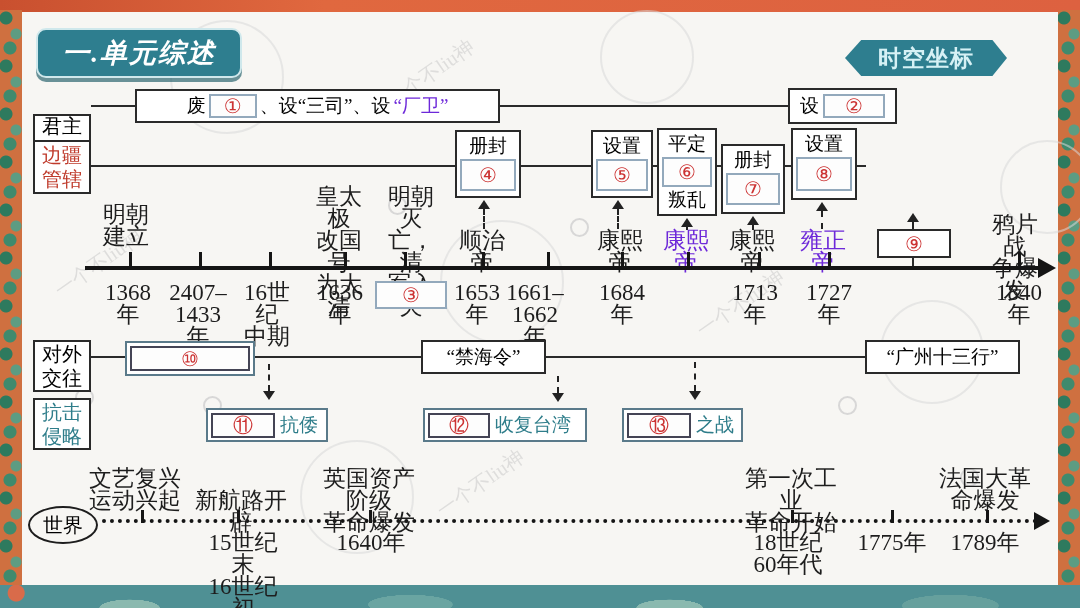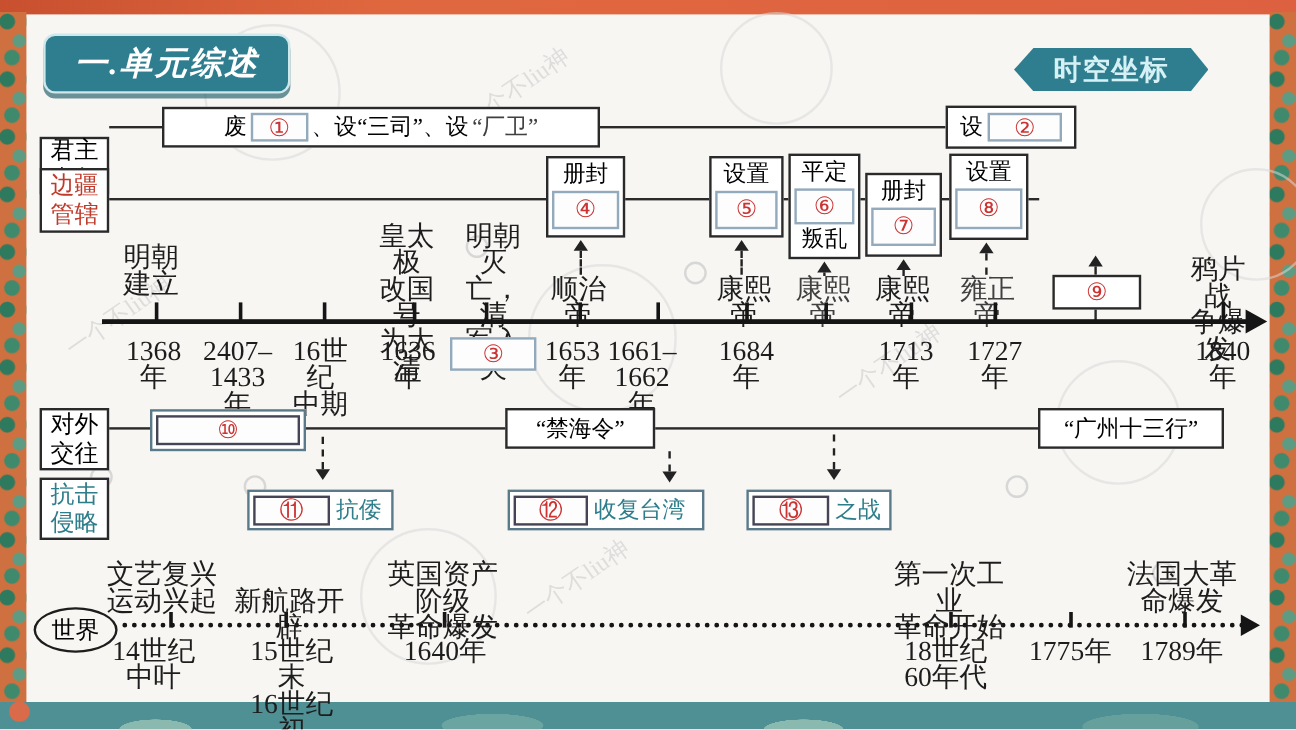--- a/index.html
+++ b/index.html
@@ -40,21 +40,21 @@
     color:#d6f1f5;font-size:23px;font-weight:bold;display:flex;align-items:center;justify-content:center;letter-spacing:1px;}
 
   
   .box{position:absolute;background:#fff;border:2px solid #2a2a2a;box-sizing:border-box;}
   .lblbox{position:absolute;background:#fff;border:2px solid #2a2a2a;box-sizing:border-box;
     font-size:20px;line-height:24px;text-align:center;white-space:pre-line;
     display:flex;align-items:center;justify-content:center;}
   .inner-blank{border:2px solid #93a9bc;background:#fdfdfd;color:#cc3333;box-sizing:border-box;
     display:flex;align-items:center;justify-content:center;font-size:20px;}
   .txt{position:absolute;color:#1d1d1d;font-size:23px;line-height:22px;text-align:center;white-space:pre-line;}
-  .red{color:#404040;}
+  .red{color:#6d28d9;}
   .tealtxt{color:#2e7d8a;}
 
   
   .hline{position:absolute;border-top:2px solid #2a2a2a;}
   .vline{position:absolute;border-left:2px solid #2a2a2a;}
   .tick{position:absolute;border-left:3px solid #151515;}
   .timeline-bar{position:absolute;background:#151515;}
   .tri-right{position:absolute;width:0;height:0;border-top:10px solid rgba(0,0,0,0);border-bottom:10px solid rgba(0,0,0,0);border-left:18px solid #151515;}
   .dotline{position:absolute;border-top:4px dotted #151515;}
   .arrow-up,.arrow-down{position:absolute;width:12px;}
@@ -270,22 +270,20 @@
   <div class="txt" style="left:85px;top:468px;width:100px;">文艺复兴
 运动兴起</div>
   <div class="txt" style="left:191px;top:490px;width:100px;">新航路开辟</div>
   <div class="txt" style="left:314px;top:468px;width:110px;">英国资产阶级
 革命爆发</div>
   <div class="txt" style="left:741px;top:468px;width:100px;">第一次工业
 革命开始</div>
   <div class="txt" style="left:935px;top:468px;width:100px;">法国大革
 命爆发</div>
 
-  <div class="txt" style="left:93px;top:532px;width:70px;">14世纪
-中叶</div>
   <div class="txt" style="left:198px;top:532px;width:90px;">15世纪末
 16世纪初</div>
   <div class="txt" style="left:336px;top:532px;width:70px;">1640年</div>
   <div class="txt" style="left:753px;top:532px;width:70px;">18世纪
 60年代</div>
   <div class="txt" style="left:857px;top:532px;width:70px;">1775年</div>
   <div class="txt" style="left:950px;top:532px;width:70px;">1789年</div>
 
 </div>
 

